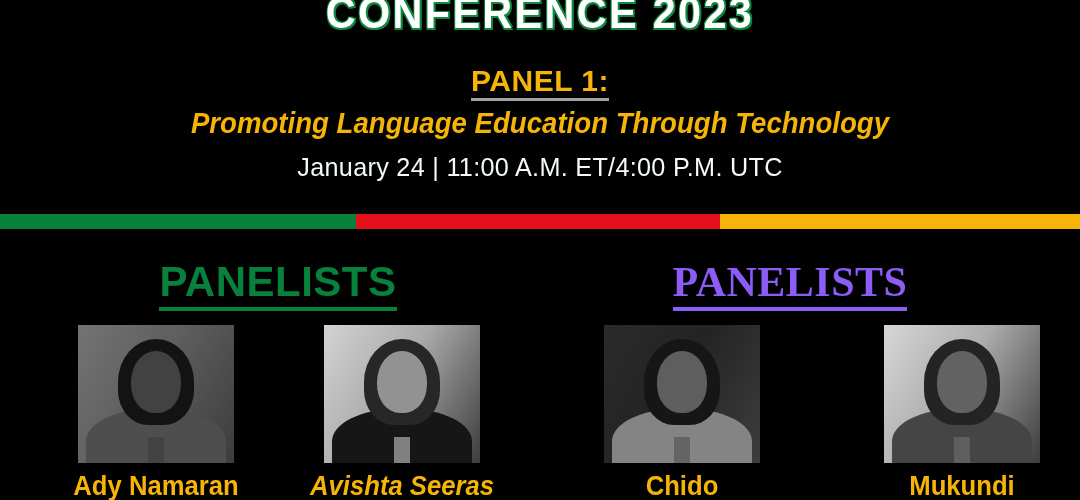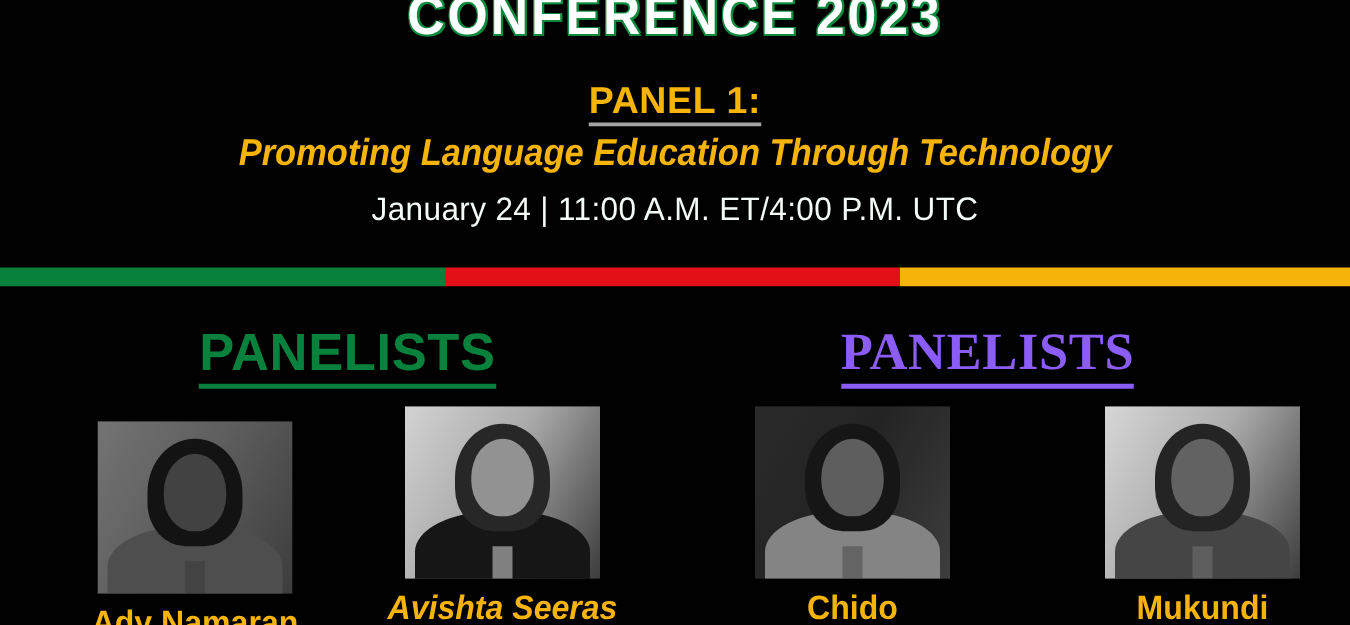--- a/index.html
+++ b/index.html
@@ -201,21 +201,21 @@
 
   <div class="section-heading heading-moderators">
     <span>PANELISTS</span>
   </div>
 
   <div class="section-heading heading-panelists">
     <span>PANELISTS</span>
   </div>
 
   <div id="people-layer">
-      <div class="person" style="left: 78px; margin-top: 12px;">
+      <div class="person" style="left: 78px;">
         <div class="photo-frame">
           <div class="photo">
             <div class="bg-layer" style="background: linear-gradient(120deg, rgb(111, 117, 112) 0%, rgba(111, 117, 112, 0.8) 45%, rgb(61, 61, 61) 100%);"></div>
             <div class="torso" style="width: 140px; height: 54px; bottom: 0px; background: rgb(63, 83, 72);"></div>
             <div class="collar" style="width: 16px; height: 26px; bottom: 0px; background: rgb(74, 64, 56); opacity: 0.85;"></div>
             <div class="neck" style="width: 26px; height: 24px; left: 50%; margin-left: -13px; bottom: 48px; background: rgb(74, 64, 56);"></div>
             <div class="hair" style="width: 76px; height: 86px; left: 50%; margin-left: -38px; top: 14px; background: rgb(22, 19, 15);"></div>
             <div class="head" style="width: 50px; height: 62px; left: 50%; margin-left: -25px; top: 26px; background: rgb(74, 64, 56);"></div>
           </div>
         </div>

